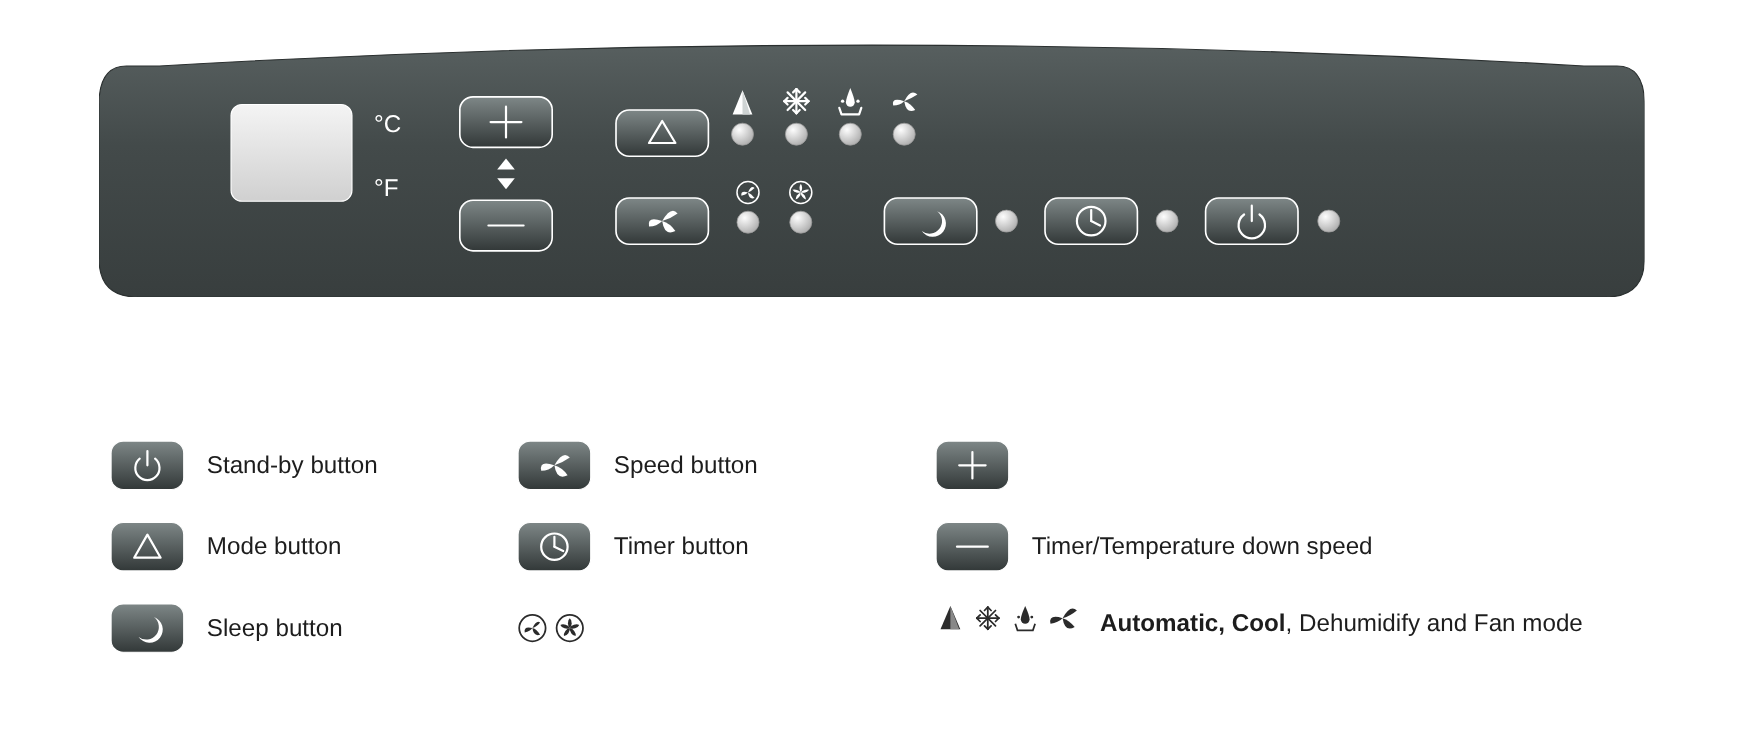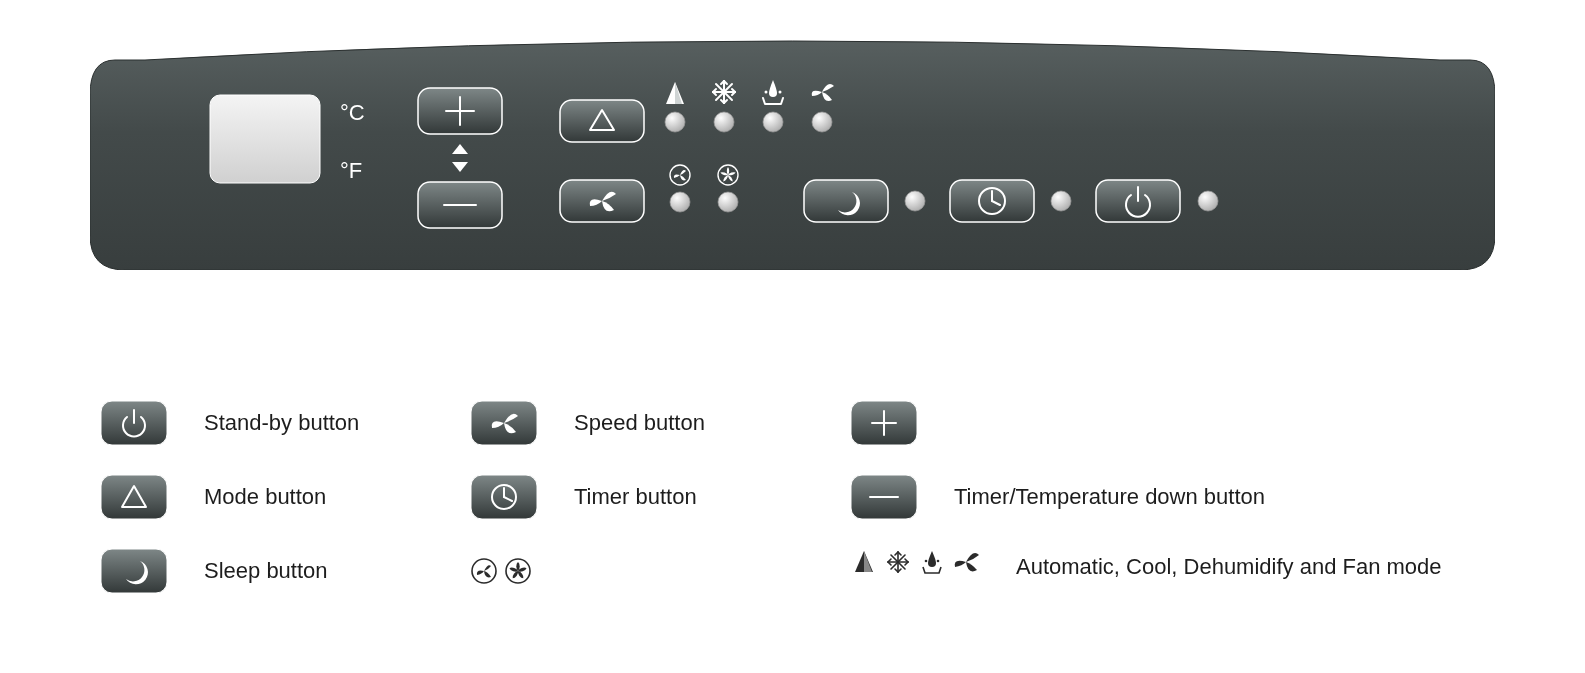--- a/index.html
+++ b/index.html
@@ -68,37 +68,37 @@
     display: grid;
     grid-template-columns: 360px 370px 620px;
     row-gap: 28px;
     column-gap: 10px;
     font-size: 22px;
     color: var(--text);
   }
   .legend-item {
     display: flex;
     align-items: center;
-    gap: 36px;
+    gap: 20px;
   }
   .legend-item.align-start { align-items: flex-start; }
   .legend-item.align-start .legend-text { padding-top: 4px; }
   .lbtn {
     width: 68px;
     height: 46px;
     flex: none;
   }
   .mini-icons-row {
     display: flex;
     gap: 6px;
     align-items: center;
   }
   .mini-ic { width: 28px; height: 28px; flex: none; }
   .mini-ic-dark { color: #2b2b2b; }
-  .bold { font-weight: normal; margin-top: 45px; }
+  .bold { font-weight: bold; margin-top: 45px; }
   .legend-text { line-height: 1.35; }
 
 </style>
 </head>
 <body>
 
 <div class="page">
 
   <div class="panel-wrap">
     <svg class="panel-svg" viewBox="0 0 1405 230">
@@ -311,21 +311,21 @@
         <line x1="34" y1="23" x2="42" y2="27" stroke="#fff" stroke-width="2" stroke-linecap="round"></line>
       </svg>
       <span class="legend-text">Timer button</span>
     </div>
 
     <div class="legend-item">
       <svg class="lbtn" viewBox="0 0 68 46">
         <rect x="1" y="1" width="66" height="44" rx="11" fill="url(#lg1)" stroke="#fff"></rect>
         <line x1="20" y1="23" x2="48" y2="23" stroke="#fff" stroke-width="2" stroke-linecap="round"></line>
       </svg>
-      <span class="legend-text">Timer/Temperature down button</span>
+      <span class="legend-text">Timer/Temperature down speed</span>
     </div>
 
     <div class="legend-item">
       <svg class="lbtn" viewBox="0 0 68 46">
         <rect x="1" y="1" width="66" height="44" rx="11" fill="url(#lg1)" stroke="#fff"></rect>
         <path d="M 40 13 A 12 12 0 1 1 26 31 A 9 9 0 0 0 40 13 Z" fill="#fff"></path>
       </svg>
       <span class="legend-text">Sleep button</span>
     </div>
 

